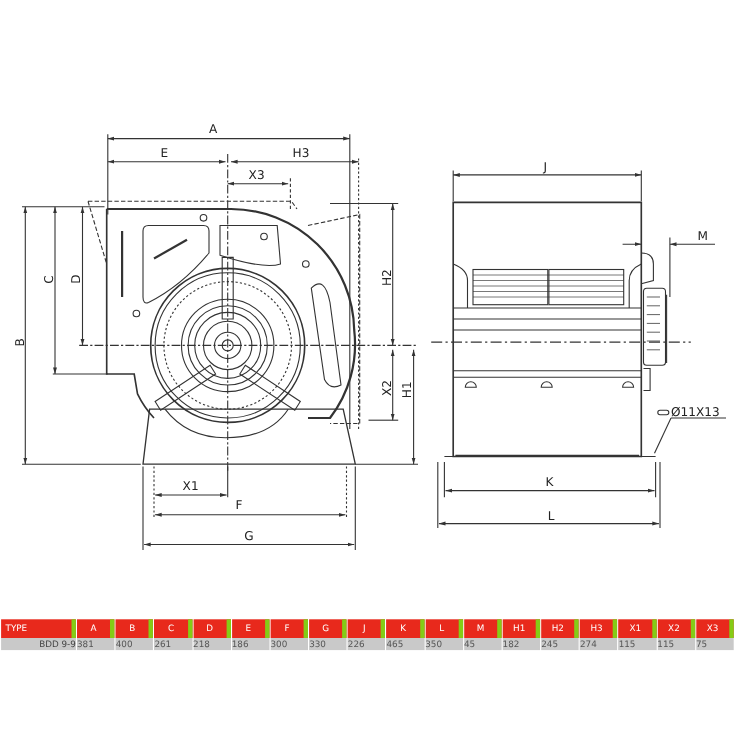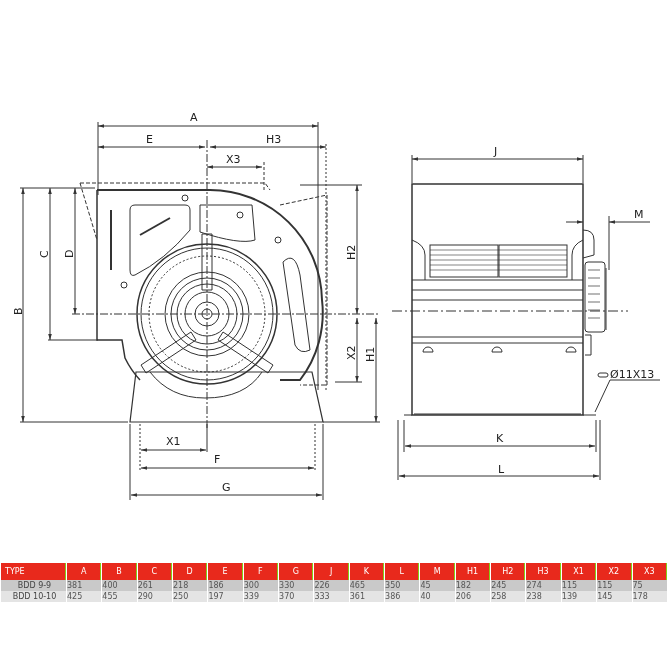--- a/index.html
+++ b/index.html
@@ -1,25 +1,25 @@
 <!DOCTYPE html>
 <html><head>
 <meta charset="utf-8">
 <style>
   html, body { margin:0; padding:0; background:#ffffff; }
   body { width:668px; height:668px; position:relative; overflow:hidden; font-family:"DejaVu Sans", sans-serif; }
   #drawing { position:absolute; left:0; top:0; width:668px; height:560px; }
   .dim-label { font-family:"DejaVu Sans", sans-serif; font-size:11px; fill:#222; }
   #spec-table { position:absolute; left:0; top:563px; width:668px; border-collapse:separate; border-spacing:1px 0; table-layout:fixed; font-family:"DejaVu Sans", sans-serif; font-size:8px; }
-  #spec-table th { background:#e8291c; color:#fff; font-weight:normal; height:17px; text-align:center; padding:0; border-right:1px solid #84cc16; }
+  #spec-table th { background:#e8291c; color:#fff; font-weight:normal; height:17px; text-align:center; padding:0; border-right:4px solid #84cc16; }
   #spec-table th.type-col { text-align:left; padding-left:4px; }
   #spec-table td { color:#555; height:11px; text-align:left; padding:0; }
   #spec-table tr.r0 td { background:#c9c9c9; }
   #spec-table tr.r1 td { background:#e4e4e4; }
-  #spec-table td.type-col { text-align:center; padding-left:2px; color:#444; }
+  #spec-table td.type-col { text-align:right; padding-left:2px; color:#444; }
 </style>
 </head>
 <body>
 
 <svg id="drawing" viewBox="0 0 668 560" xmlns="http://www.w3.org/2000/svg">
   <defs>
     <marker id="arr" viewBox="0 0 10 10" refX="10" refY="5" markerWidth="6" markerHeight="6" orient="auto-start-reverse">
       <path d="M0,2 L10,5 L0,8 z" fill="#333"></path>
     </marker>
   </defs>
@@ -225,34 +225,14 @@
       <td>465</td>
       <td>350</td>
       <td>45</td>
       <td>182</td>
       <td>245</td>
       <td>274</td>
       <td>115</td>
       <td>115</td>
       <td>75</td>
     </tr>
-    <tr class="r1">
-      <td class="type-col">BDD 10-10</td>
-      <td>425</td>
-      <td>455</td>
-      <td>290</td>
-      <td>250</td>
-      <td>197</td>
-      <td>339</td>
-      <td>370</td>
-      <td>333</td>
-      <td>361</td>
-      <td>386</td>
-      <td>40</td>
-      <td>206</td>
-      <td>258</td>
-      <td>238</td>
-      <td>139</td>
-      <td>145</td>
-      <td>178</td>
-    </tr>
   </tbody>
 </table>
 
 </body></html>

